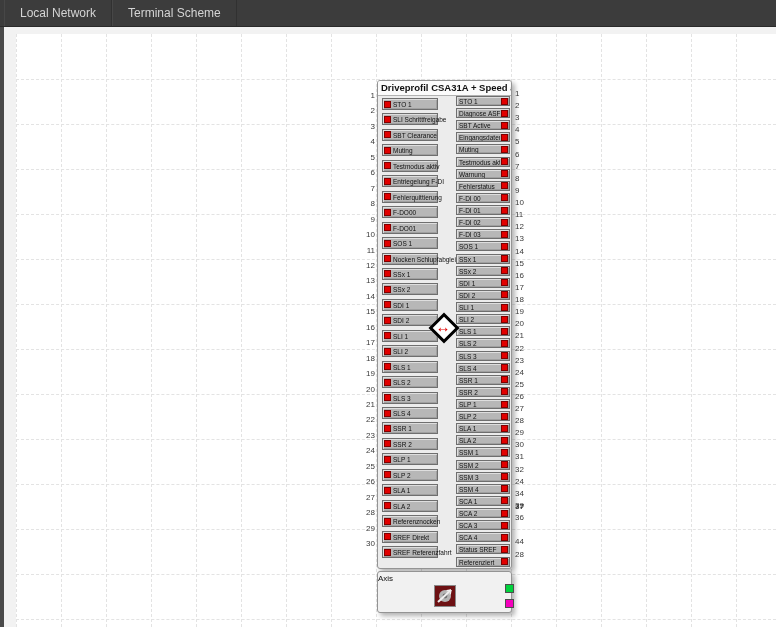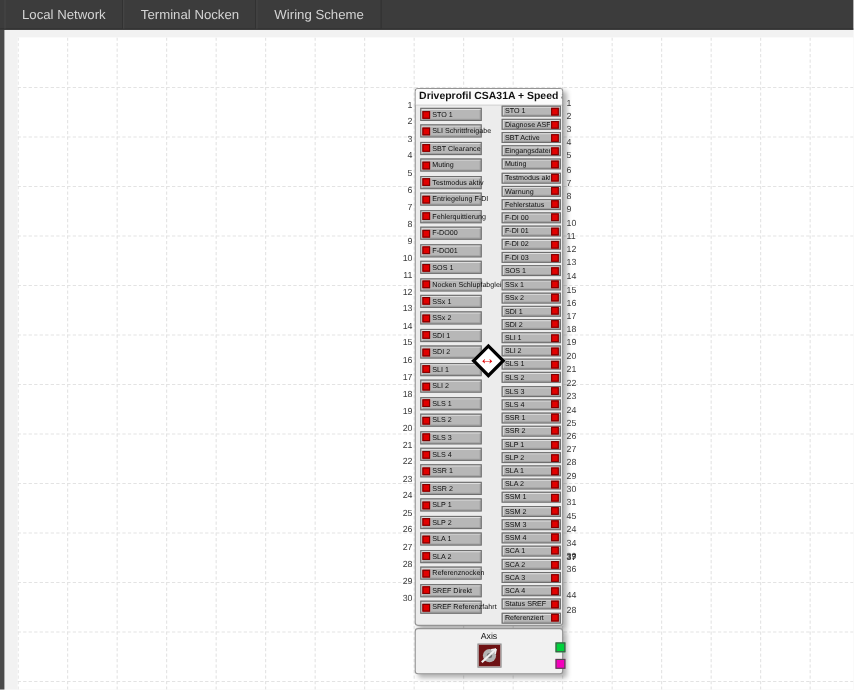--- a/index.html
+++ b/index.html
@@ -75,36 +75,35 @@
     position:absolute;left:0;top:0;width:30px;height:30px;text-align:center;line-height:29px;
     color:#e10000;font-weight:bold;font-size:15px;
   }
 
   
   .axis-block{
     position:absolute;left:377px;top:571px;width:135px;height:42px;background:#f1f1f1;
     border:1px solid #949494;border-radius:3px;box-shadow:3px 3px 5px rgba(0,0,0,.30);
     box-sizing:border-box;z-index:2;
   }
-  .axis-label{text-align:center;font-size:8px;color:#101010;margin-top:2px;}
+  .axis-label{font-size:8px;color:#101010;margin-top:2px;}
   .axis-icon{position:absolute;left:56px;top:13px;width:22px;height:22px;border:1px solid #8a8a8a;box-sizing:border-box;cursor:pointer;}
   .axis-icon svg{display:block;}
   .marker{position:absolute;width:9px;height:9px;border:1px solid #4d4d4d;box-sizing:border-box;z-index:7;cursor:pointer;}
   .marker.green{left:505px;top:584px;background:#00d23c;}
   .marker.magenta{left:505px;top:599px;background:#f400bc;}
 </style>
 </head>
 <body>
 
 <div id="stage">
 
   <div class="tabbar">
       <div class="tab">Local Network</div>
-      <div class="tab">Terminal Nocken</div>
-      <div class="tab">Wiring Scheme</div>
+      <div class="tab">Terminal Scheme</div>
     </div>
 
   <div class="side-strip"></div>
 
   <div class="canvas">
       <div class="gridline v" style="left: 0px;"></div>
       <div class="gridline v" style="left: 45px;"></div>
       <div class="gridline v" style="left: 90px;"></div>
       <div class="gridline v" style="left: 135px;"></div>
       <div class="gridline v" style="left: 180px;"></div>
@@ -435,21 +434,21 @@
       <div class="pin-num nright" style="top: 360.48px;">30</div>
       <div class="pin right" style="top: 366.48px;">
         <div class="sq"></div>
         <div class="lbl">SSM 1</div>
       </div>
       <div class="pin-num nright" style="top: 372px;">31</div>
       <div class="pin right" style="top: 378.6px;">
         <div class="sq"></div>
         <div class="lbl">SSM 2</div>
       </div>
-      <div class="pin-num nright" style="top: 384.72px;">45</div>
+      <div class="pin-num nright" style="top: 384.72px;">32</div>
       <div class="pin right" style="top: 390.72px;">
         <div class="sq"></div>
         <div class="lbl">SSM 3</div>
       </div>
       <div class="pin-num nright" style="top: 396.84px;">24</div>
       <div class="pin right" style="top: 402.84px;">
         <div class="sq"></div>
         <div class="lbl">SSM 4</div>
       </div>
       <div class="pin-num nright" style="top: 408.96px;">34</div>

